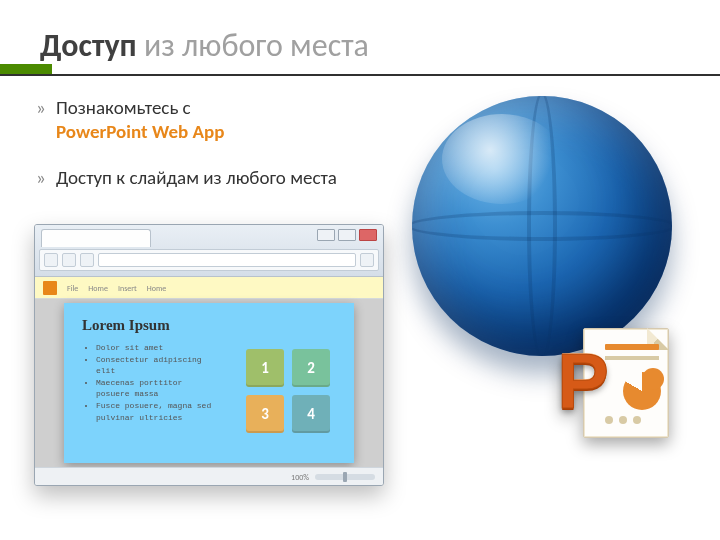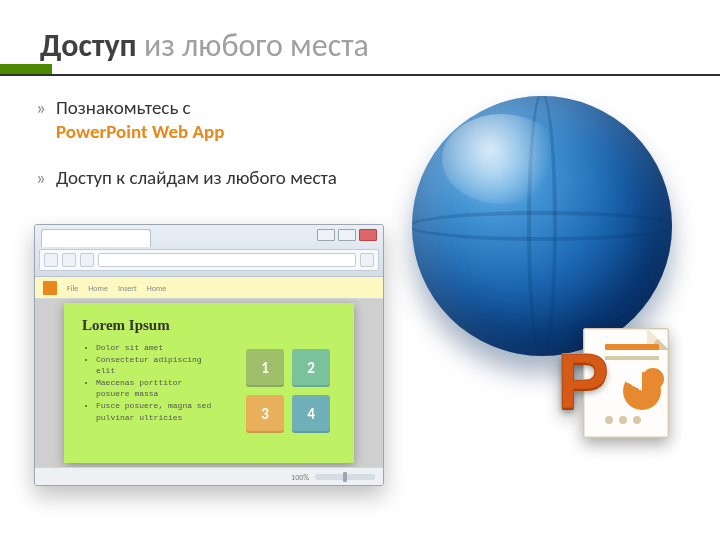--- a/index.html
+++ b/index.html
@@ -147,21 +147,21 @@
     display:flex; align-items:center; padding-left:8px; gap:10px;
     font-size:8px; color:#888;
   }
   .shot .ribbon .orb{ width:14px;height:14px;background:#e8871a;border-radius:1px; }
   .shot .canvas {
     position:absolute; left:0; top:74px; right:0; bottom:18px;
     background:#cfcfcf;
     display:flex; align-items:center; justify-content:center;
   }
   .shot .slide-mini {
-    width:290px; height:160px; background:#bef264; box-shadow:0 3px 10px rgba(0,0,0,.3);
+    width:290px; height:160px; background:#7dd3fc; box-shadow:0 3px 10px rgba(0,0,0,.3);
     position:relative; padding:14px 18px;
   }
   .shot .slide-mini h4{
     font-family: Georgia, 'Times New Roman', serif;
     font-size:15px; color:#333; text-align:left; margin-bottom:8px;
   }
   .shot .slide-mini ul{ list-style:disc; padding-left:14px; font-size:8px; color:#555; line-height:1.45; width:130px;font-family:Liberation Mono, monospace;}
   .shot .grid4 {
     position:absolute; right:24px; top:46px;
     display:grid; grid-template-columns:38px 38px; grid-auto-rows:38px; gap:8px;

